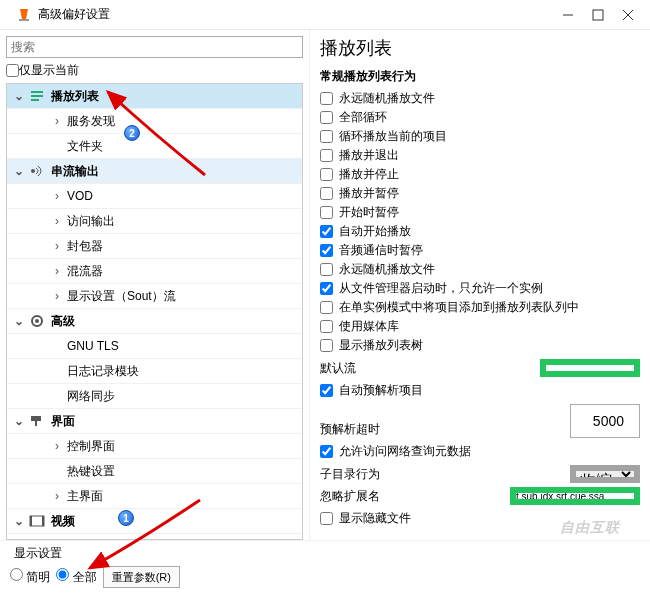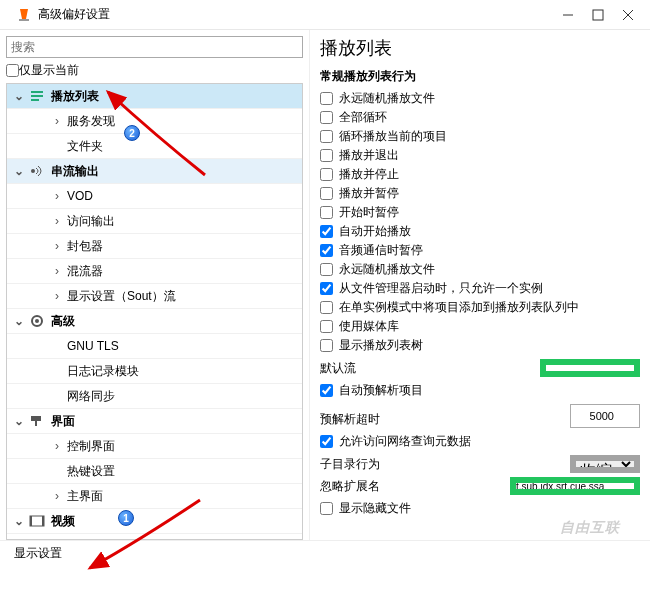--- a/index.html
+++ b/index.html
@@ -29,21 +29,21 @@
 .cat-icon { width: 16px; height: 16px; margin-right: 6px; display: inline-flex; }
 
 .right { flex: 1; padding: 6px 10px; overflow: hidden; }
 .panel-title { font-size: 18px; font-weight: 400; margin-bottom: 8px; }
 .section-label { font-size: 12px; margin-bottom: 4px; font-weight: bold; }
 .opt { display: flex; align-items: center; font-size: 12px; height: 19px; gap: 6px; }
 .opt input[type=checkbox] { width: 13px; height: 13px; }
 .field-row { display: flex; align-items: flex-end; font-size: 12px; margin-top: 4px; gap: 6px; }
 .field-row .lbl { flex-shrink: 0; }
 .field-row .txt { width: 100px; height: 18px; border: 6px solid #22c55e; margin-left: auto; }
-.field-row .spin { width: 70px; height: 24px; border: 1px solid #aaa; font-size: 11px; padding: 0 10px; text-align: right; margin-left: auto; }
+.field-row .spin { width: 70px; height: 34px; border: 1px solid #aaa; font-size: 14px; padding: 0 0; text-align: right; margin-left: auto; }
 .field-row .sel { width: 70px; height: 18px; border: 6px solid #a3a3a3; font-size: 16px; margin-left: auto; }
 .field-row .wide { width: 130px; font-size: 10px; }
 
 .bottom { height: 50px; padding: 4px 10px; border-top: 1px solid #eee; }
 .show-label { font-size: 12px; margin-bottom: 4px; margin-left: 4px; }
 .bottom-row { display: flex; align-items: center; gap: 6px; font-size: 12px; }
 .reset-btn { height: 22px; padding: 0 8px; font-size: 11px; border: 1px solid #aaa; background: #fafafa; }
 
 .badge { position: absolute; width: 16px; height: 16px; border-radius: 50%; background: radial-gradient(circle at 5px 5px, #6bb3ff, #1a5fd8); color: #fff; font-size: 10px; font-weight: bold; display: flex; align-items: center; justify-content: center; border: 1px solid #0a4bb0; }
 .arrow { position: absolute; pointer-events: none; }
@@ -293,20 +293,25 @@
     </div>
     <label class="opt" style="margin-top:4px">
         <input type="checkbox" style="">
         <span>显示隐藏文件</span>
       </label>
   </div>
 </div>
 
 <div class="bottom">
   <div class="show-label">显示设置</div>
+  <div class="bottom-row">
+    <label><input type="radio" name="mode" style=""> <span>简明</span></label>
+    <label><input type="radio" name="mode" checked="" style=""> <span>全部</span></label>
+    <button class="reset-btn">重置参数(R)</button>
+  </div>
 </div>
 
 <div class="badge" style="left:118px; top:510px;">1</div>
 <div class="badge" style="left:124px; top:125px;">2</div>
 
 <svg class="arrow" style="left:80px; top:490px;" width="130" height="90">
   <defs>
       <marker id="ah1" markerWidth="8" markerHeight="8" refX="6" refY="3" orient="auto">
         <path d="M0,0 L7,3 L0,6 Z" fill="#d00"></path>
       </marker>

